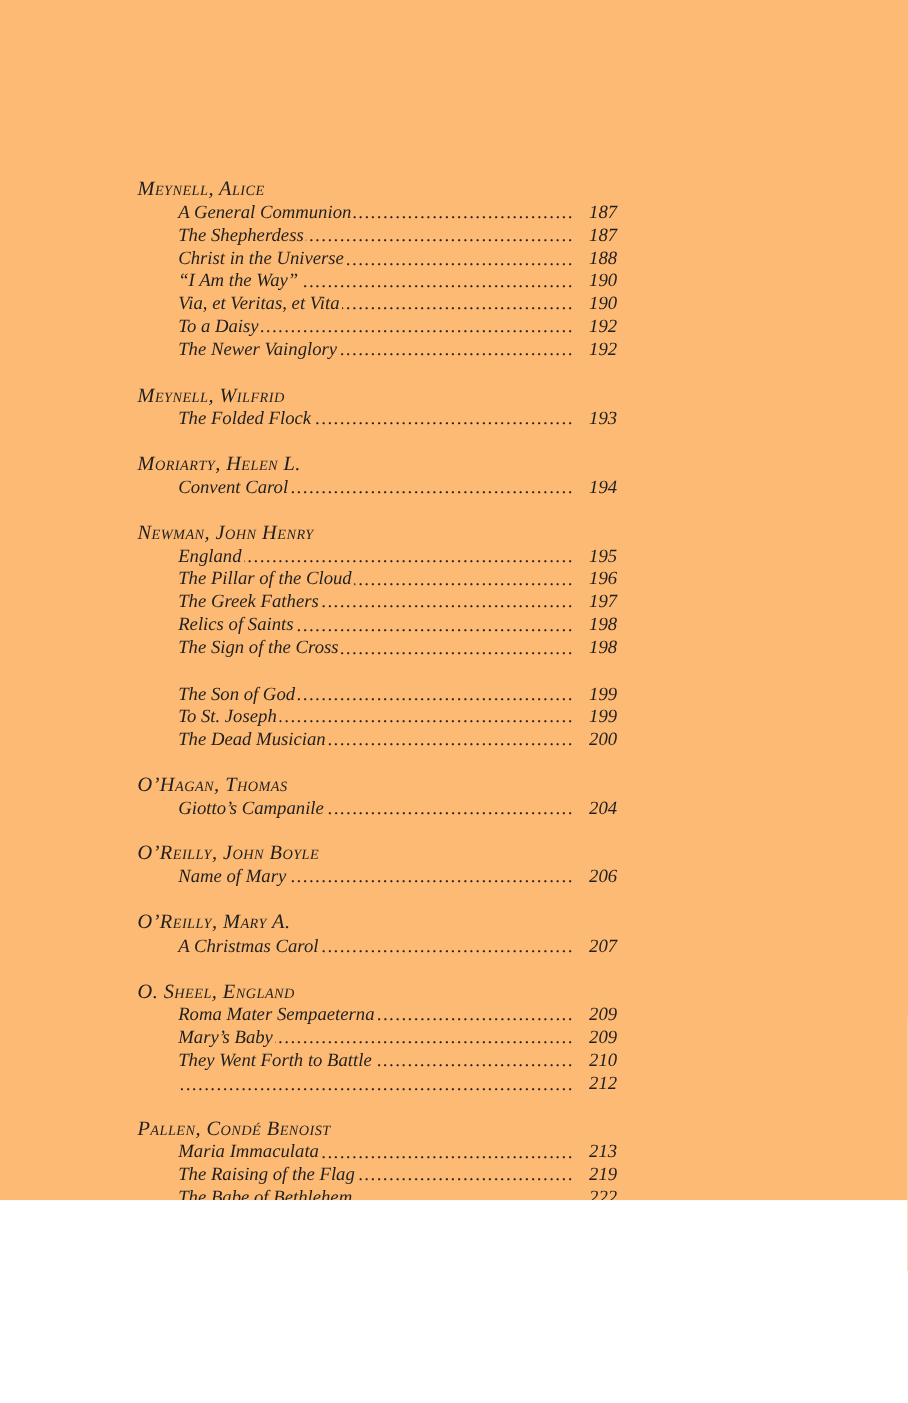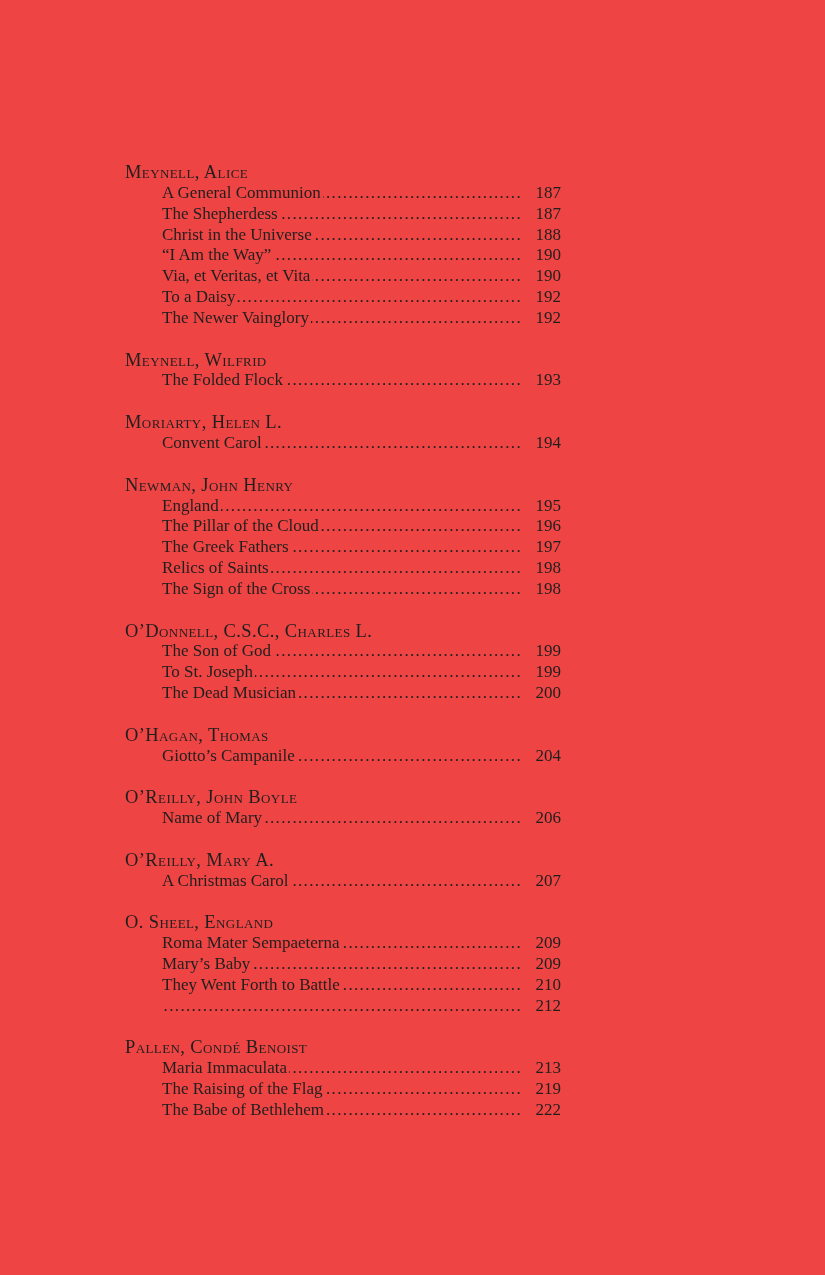--- a/index.html
+++ b/index.html
@@ -6,23 +6,24 @@
   html, body { width: 825px; height: 1275px; }
   body {
     background: #ffffff;
     font-family: "Liberation Serif", "DejaVu Serif", serif;
     color: #1f1f1e;
     -webkit-font-smoothing: antialiased;
   }
   .page {
     position: relative;
     width: 825px;
-    height: 1275px;
+    height: 1091px;
     overflow: hidden;
-    background: #ef4444;
+    background: #fdba74;
+    font-style: italic;
   }
   .toc {
     position: absolute;
     left: 125px;
     top: 162px;
     width: 436px;
   }
   .toc-section { margin-top: 20.85px; }
   .toc-section:first-child { margin-top: 0; }
   .author {
@@ -141,21 +142,20 @@
           <span class="dots"></span>
           <span class="num">198</span>
         </div>
         <div class="entry">
           <span class="title">The Sign of the Cross</span>
           <span class="dots"></span>
           <span class="num">198</span>
         </div>
       </section>
       <section class="toc-section">
-        <div class="author">O’Donnell, C.S.C., Charles L.</div>
         <div class="entry">
           <span class="title">The Son of God</span>
           <span class="dots"></span>
           <span class="num">199</span>
         </div>
         <div class="entry">
           <span class="title">To St. Joseph</span>
           <span class="dots"></span>
           <span class="num">199</span>
         </div>

